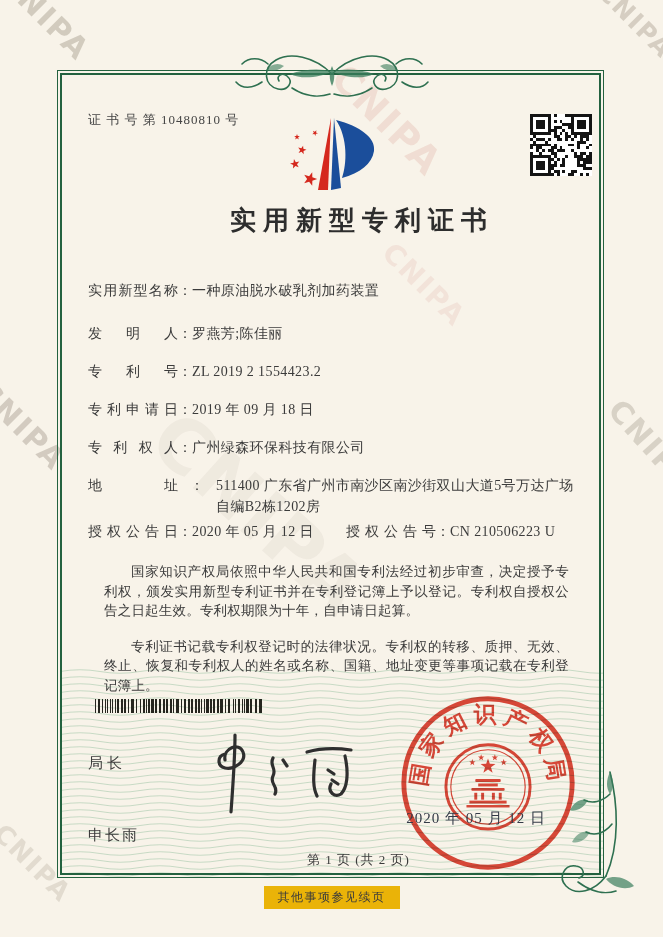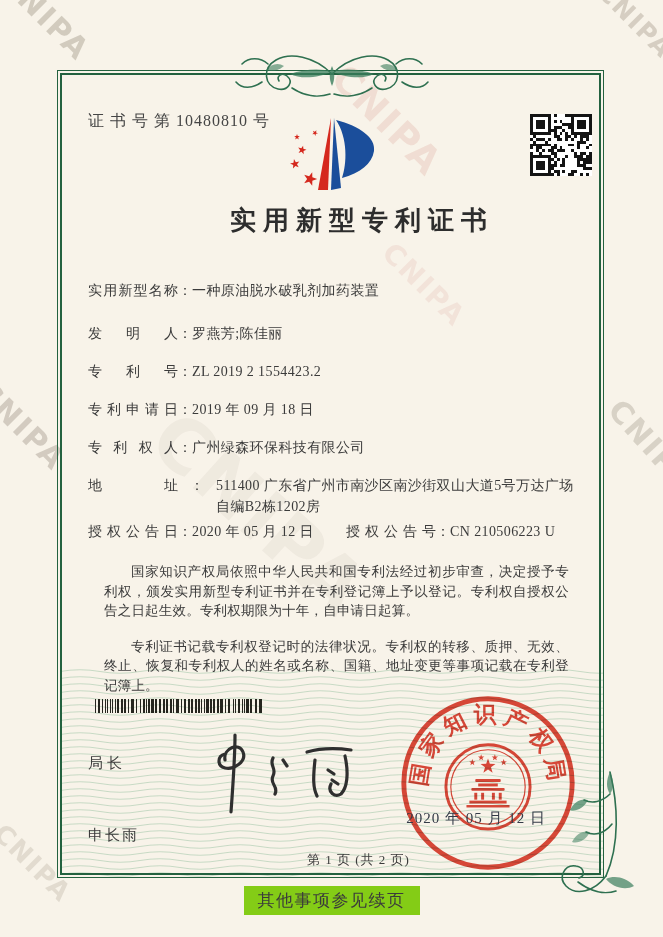--- a/index.html
+++ b/index.html
@@ -21,21 +21,21 @@
   .wm-bl{left:-16px;top:848px;transform:rotate(45deg);font-size:26px;color:rgba(158,148,132,.25);}
   
   .wave-zone{position:absolute;left:60px;top:668px;width:544px;height:210px;z-index:2;}
   
   .frame-outer{position:absolute;left:57px;top:70px;width:547px;height:808px;border:1px solid #23613f;z-index:3;box-sizing:border-box;}
   .frame-inner{position:absolute;left:2px;top:2px;right:2px;bottom:2px;border:2px solid #23613f;}
   
   .fl-top{position:absolute;left:232px;top:44px;z-index:4;}
   .fl-br{position:absolute;left:548px;top:764px;z-index:4;}
   
-  .cert-no{position:absolute;left:88px;top:111px;font-size:16px;letter-spacing:1px;color:#454545;z-index:5;}
+  .cert-no{position:absolute;left:88px;top:111px;font-size:13px;letter-spacing:1px;color:#454545;z-index:5;}
   .logo{position:absolute;left:272px;top:100px;z-index:5;}
   .qr{position:absolute;left:530px;top:114px;width:62px;height:62px;z-index:5;}
   .title{
     position:absolute;left:57px;top:203px;width:610px;text-align:center;
     font-size:26px;font-weight:bold;letter-spacing:7px;color:#2d2d2d;z-index:5;
   }
   
   .fields{position:absolute;left:88px;top:280px;width:505px;font-size:14px;line-height:21px;z-index:5;}
   .frow{display:flex;align-items:flex-start;margin-bottom:17px;position:relative;}
   .frow.first{margin-bottom:22px;}
@@ -51,21 +51,21 @@
   .barcode{position:absolute;left:95px;top:699px;z-index:5;}
   .sig-title{position:absolute;left:88px;top:754px;font-size:15px;letter-spacing:4px;z-index:5;}
   .sig-name{position:absolute;left:88px;top:782px;font-size:15px;letter-spacing:2px;z-index:5;margin-top:44px;}
   .signature{position:absolute;left:195px;top:730px;z-index:5;}
   .seal{position:absolute;left:395px;top:690px;z-index:6;mix-blend-mode:multiply;opacity:.92;}
   .seal-org-text{font-family:"Liberation Serif","DejaVu Serif",serif;font-weight:bold;}
   .seal-date{position:absolute;left:398px;top:809px;width:156px;text-align:center;font-size:15px;letter-spacing:1px;color:#333a47;z-index:7;}
   .page-info{position:absolute;left:57px;top:851px;width:547px;text-align:center;font-size:13px;letter-spacing:1px;color:#3b3b3b;z-index:5;padding-left:28px;}
   .footer-note{
     position:absolute;left:50%;top:886px;transform:translateX(-50%);
-    background:#84cc16;padding:3px 14px;font-size:17px;letter-spacing:1.5px;color:#3b3b3b;z-index:5;
+    background:#eab308;padding:3px 14px;font-size:12px;letter-spacing:1.5px;color:#3b3b3b;z-index:5;
   }
 </style>
 </head>
 <body>
 
 <div class="page">
 
   <svg width="0" height="0" style="position:absolute">
     <defs>
       <g id="star">

